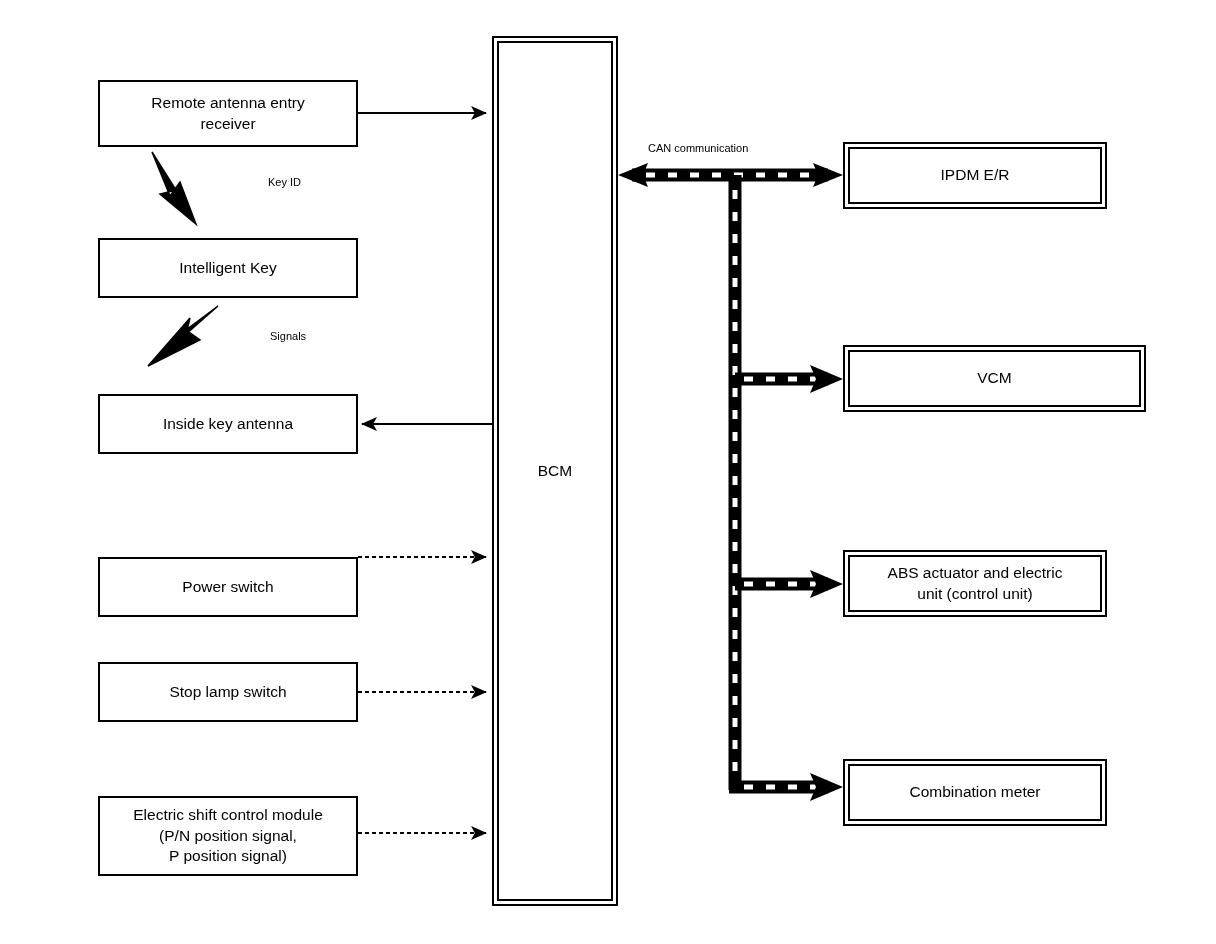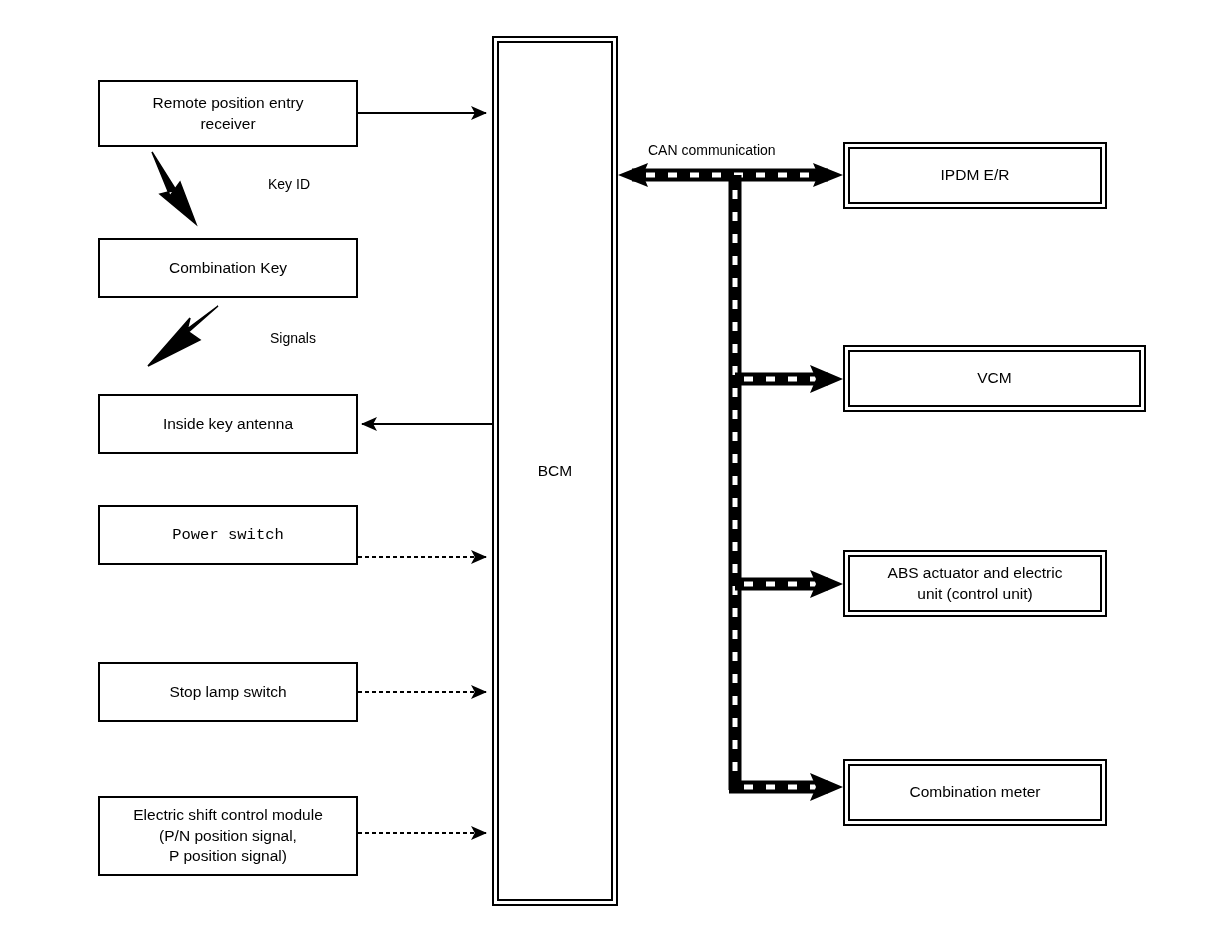--- a/index.html
+++ b/index.html
@@ -63,52 +63,52 @@
     width: 100%;
     height: 100%;
     border: 2px solid #000000;
     display: flex;
     align-items: center;
     justify-content: center;
     text-align: center;
   }
   .free-label {
     position: absolute;
-    font-size: 14px;
+    font-size: 11px;
     color: #000000;
     white-space: nowrap;
   }
   svg.overlay {
     position: absolute;
     left: 0;
     top: 0;
     width: 1216px;
     height: 944px;
     pointer-events: none;
   }
 </style>
 </head>
 <body>
 
 <div id="diagram-canvas">
 
   <div class="node-box" id="box-remote-keyless" style="left:98px; top:80px; width:260px; height:67px;">
-    <span class="node-label">Remote position entry
+    <span class="node-label">Remote antenna entry
 receiver</span>
   </div>
 
   <div class="node-box" id="box-intelligent-key" style="left:98px; top:238px; width:260px; height:60px;">
-    <span class="node-label">Combination Key</span>
+    <span class="node-label">Intelligent Key</span>
   </div>
 
   <div class="node-box" id="box-inside-key-antenna" style="left:98px; top:394px; width:260px; height:60px;">
     <span class="node-label">Inside key antenna</span>
   </div>
 
-  <div class="node-box" id="box-power-switch" style="left:98px; top:505px; width:260px; height:60px;font-family:Liberation Mono, monospace;">
+  <div class="node-box" id="box-power-switch" style="left:98px; top:557px; width:260px; height:60px;">
     <span class="node-label">Power switch</span>
   </div>
 
   <div class="node-box" id="box-stop-lamp-switch" style="left:98px; top:662px; width:260px; height:60px;">
     <span class="node-label">Stop lamp switch</span>
   </div>
 
   <div class="node-box" id="box-electric-shift" style="left:98px; top:796px; width:260px; height:80px;">
     <span class="node-label">Electric shift control module
 (P/N position signal,

